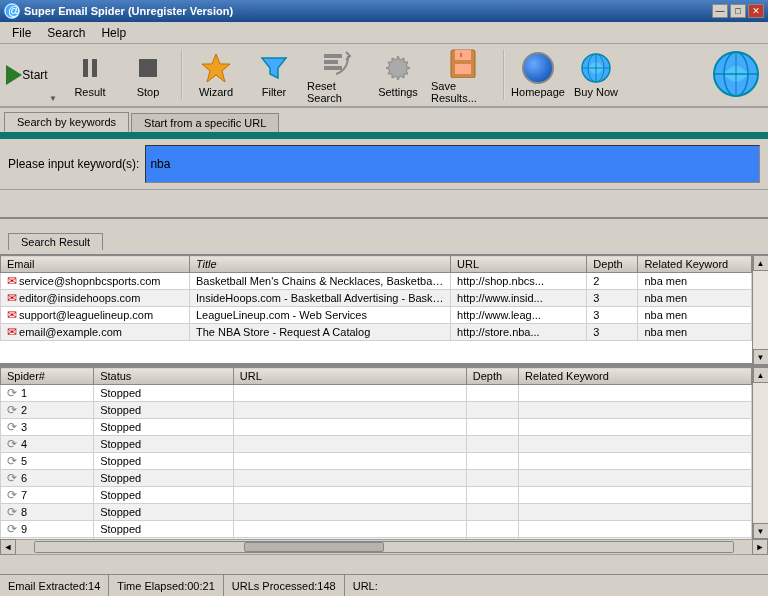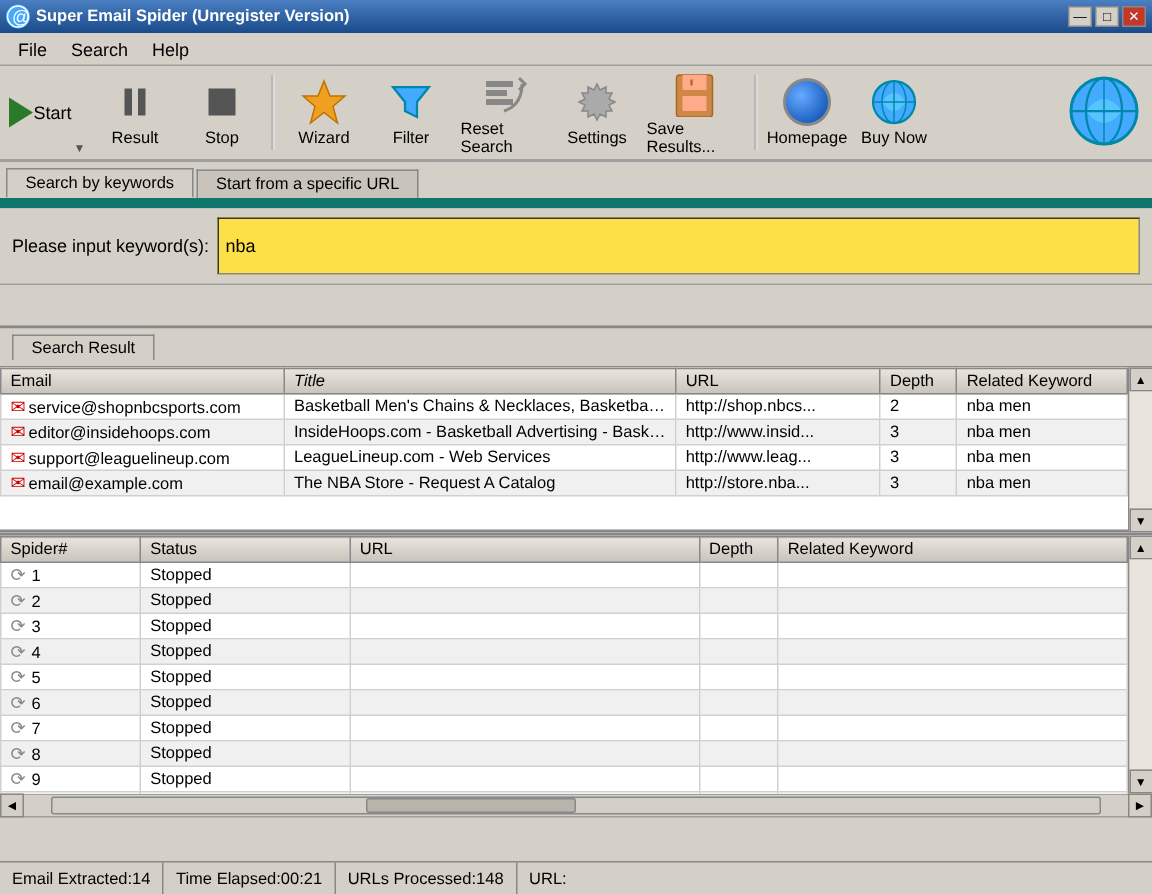--- a/index.html
+++ b/index.html
@@ -122,39 +122,40 @@
       display: flex;
       align-items: center;
       gap: 6px;
       border-bottom: 1px solid #a0a0a0;
     }
     .search-label { font-size: 12px; }
     .search-input {
       flex: 1;
       height: 36px;
       border: 1px inset #888;
-      background: #fde047;
+      background: #3b82f6;
       padding: 18px 4px;
       font-size: 12px;
     }
 
     
     .section-header {
       background: #d4d0c8;
       padding: 4px 8px;
       border-bottom: 1px solid #888;
       display: flex;
       align-items: center;
     }
     .section-tab {
       padding: 2px 12px;
       border: 1px solid #888;
       background: #d4d0c8;
       font-size: 11px;
       border-bottom: none;
+      margin-top: 10px;
     }
 
     
     .table-container {
       height: 110px;
       overflow-y: auto;
       overflow-x: auto;
       border-bottom: 2px solid #888;
       background: white;
     }

